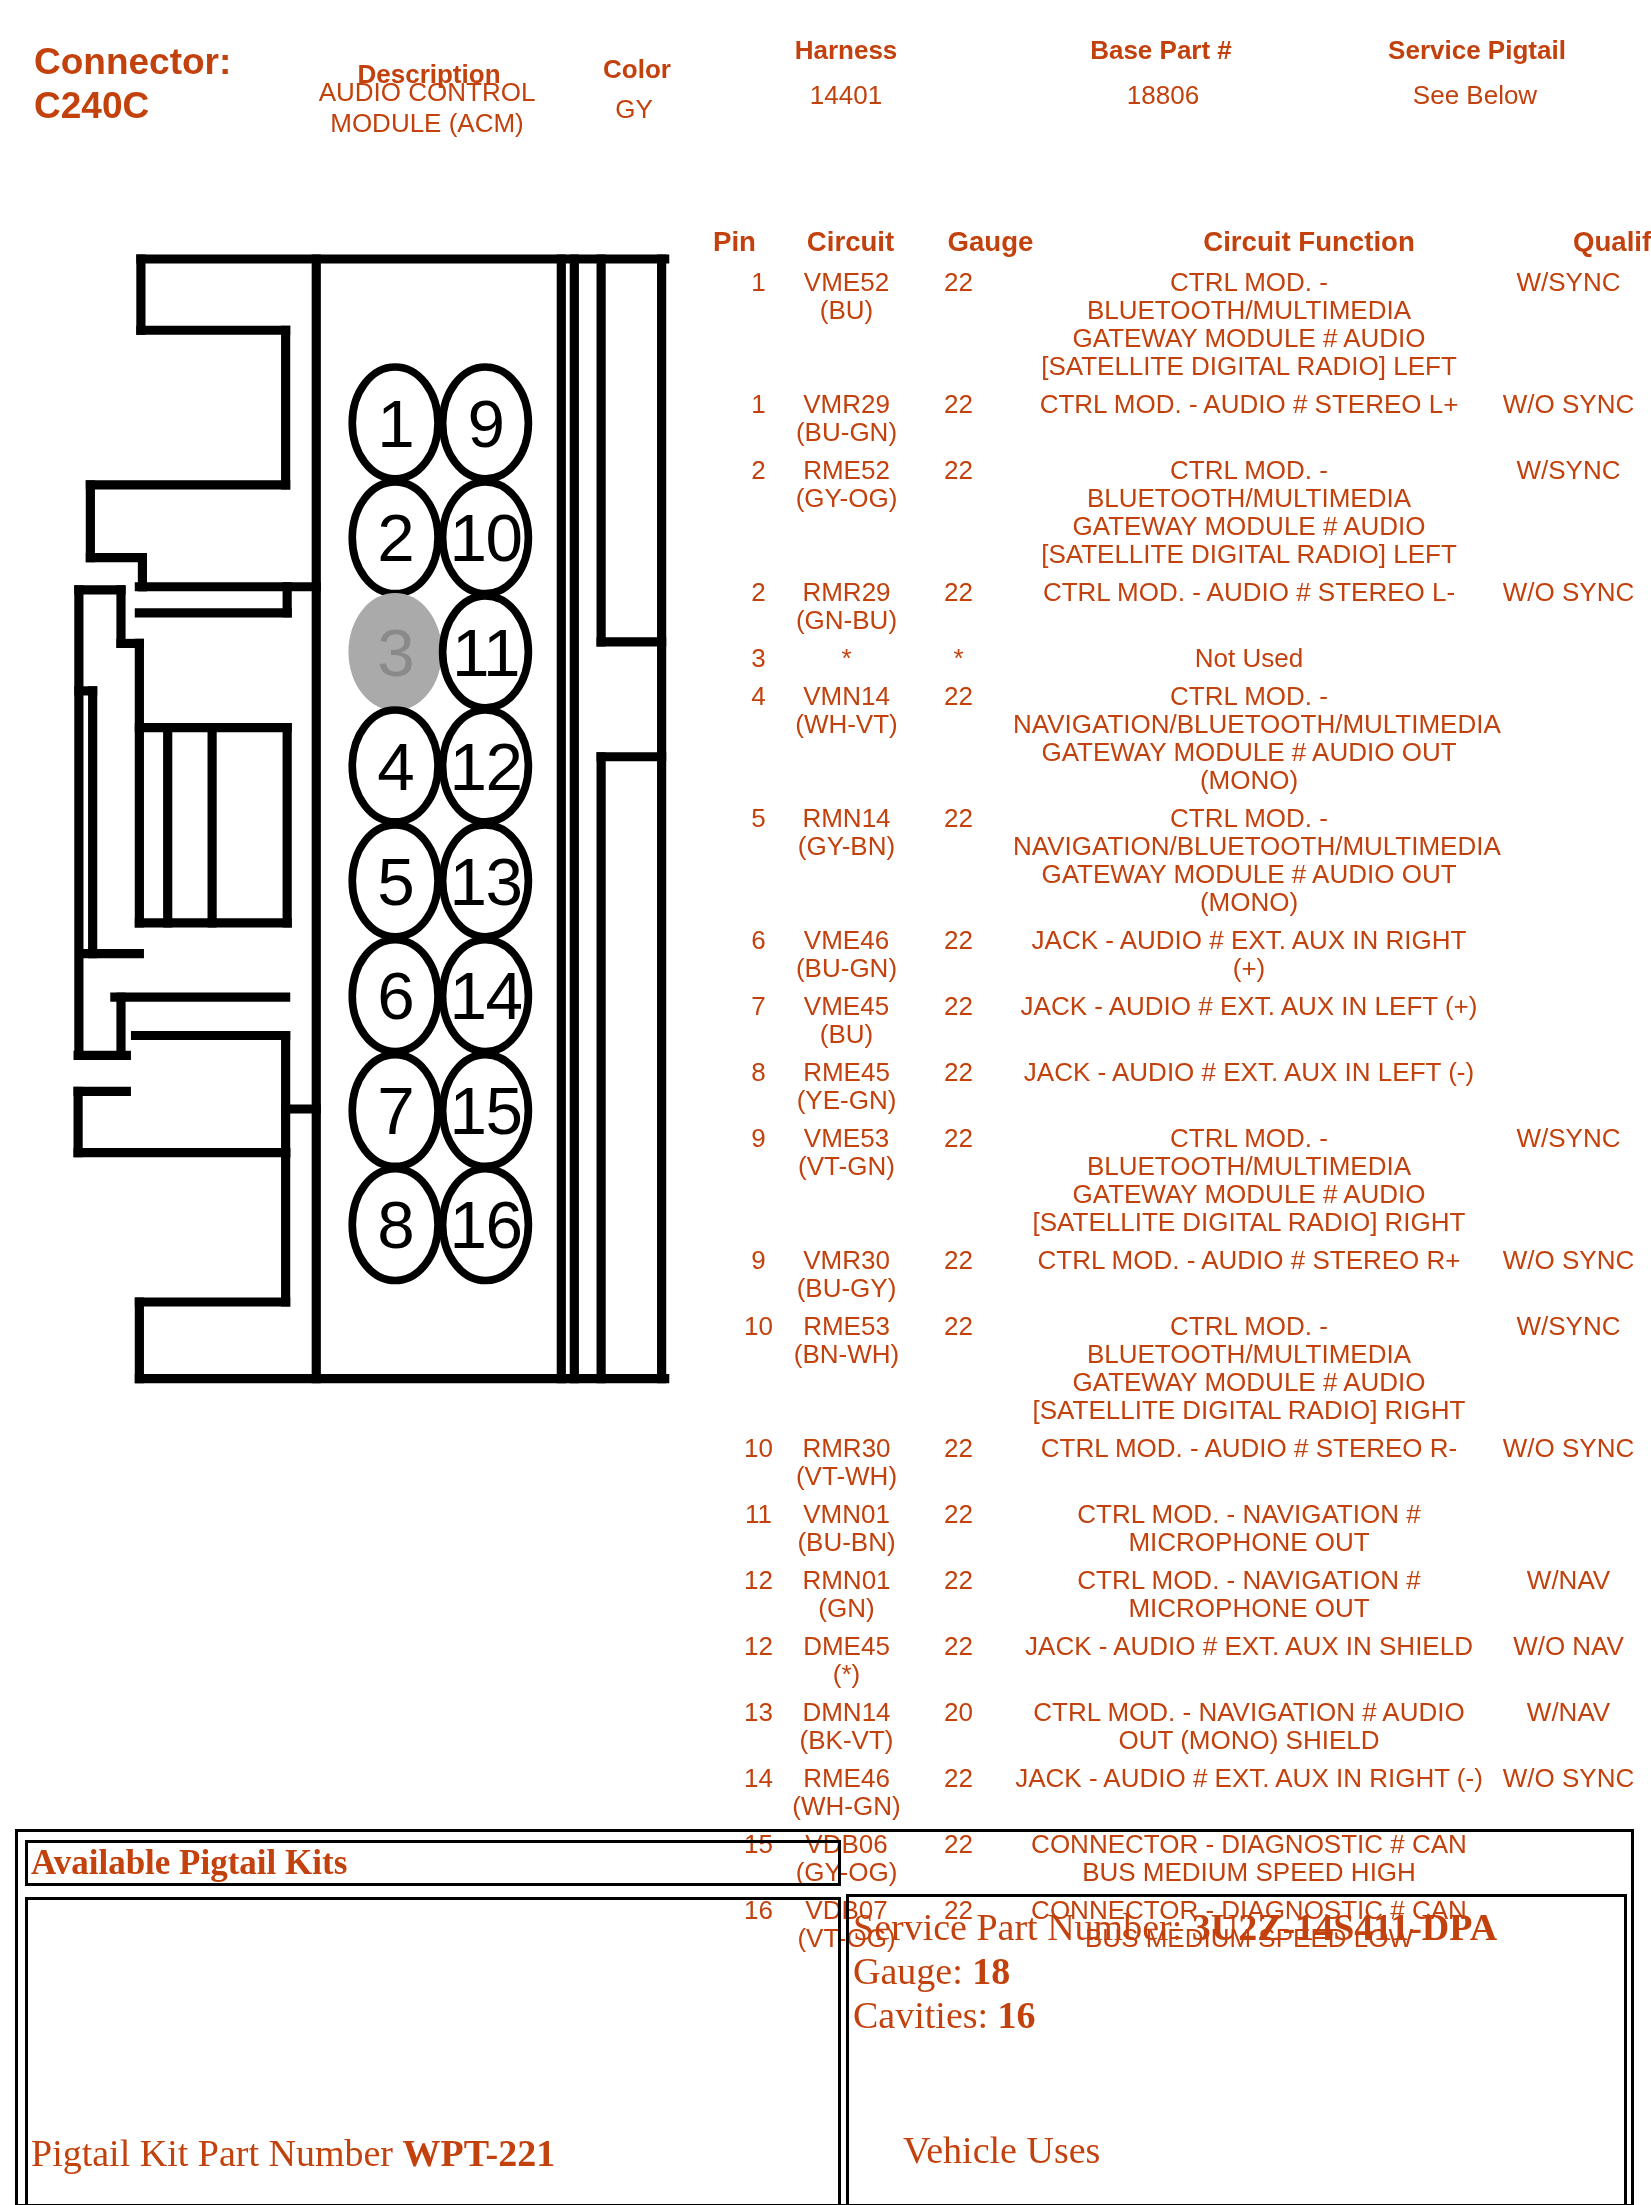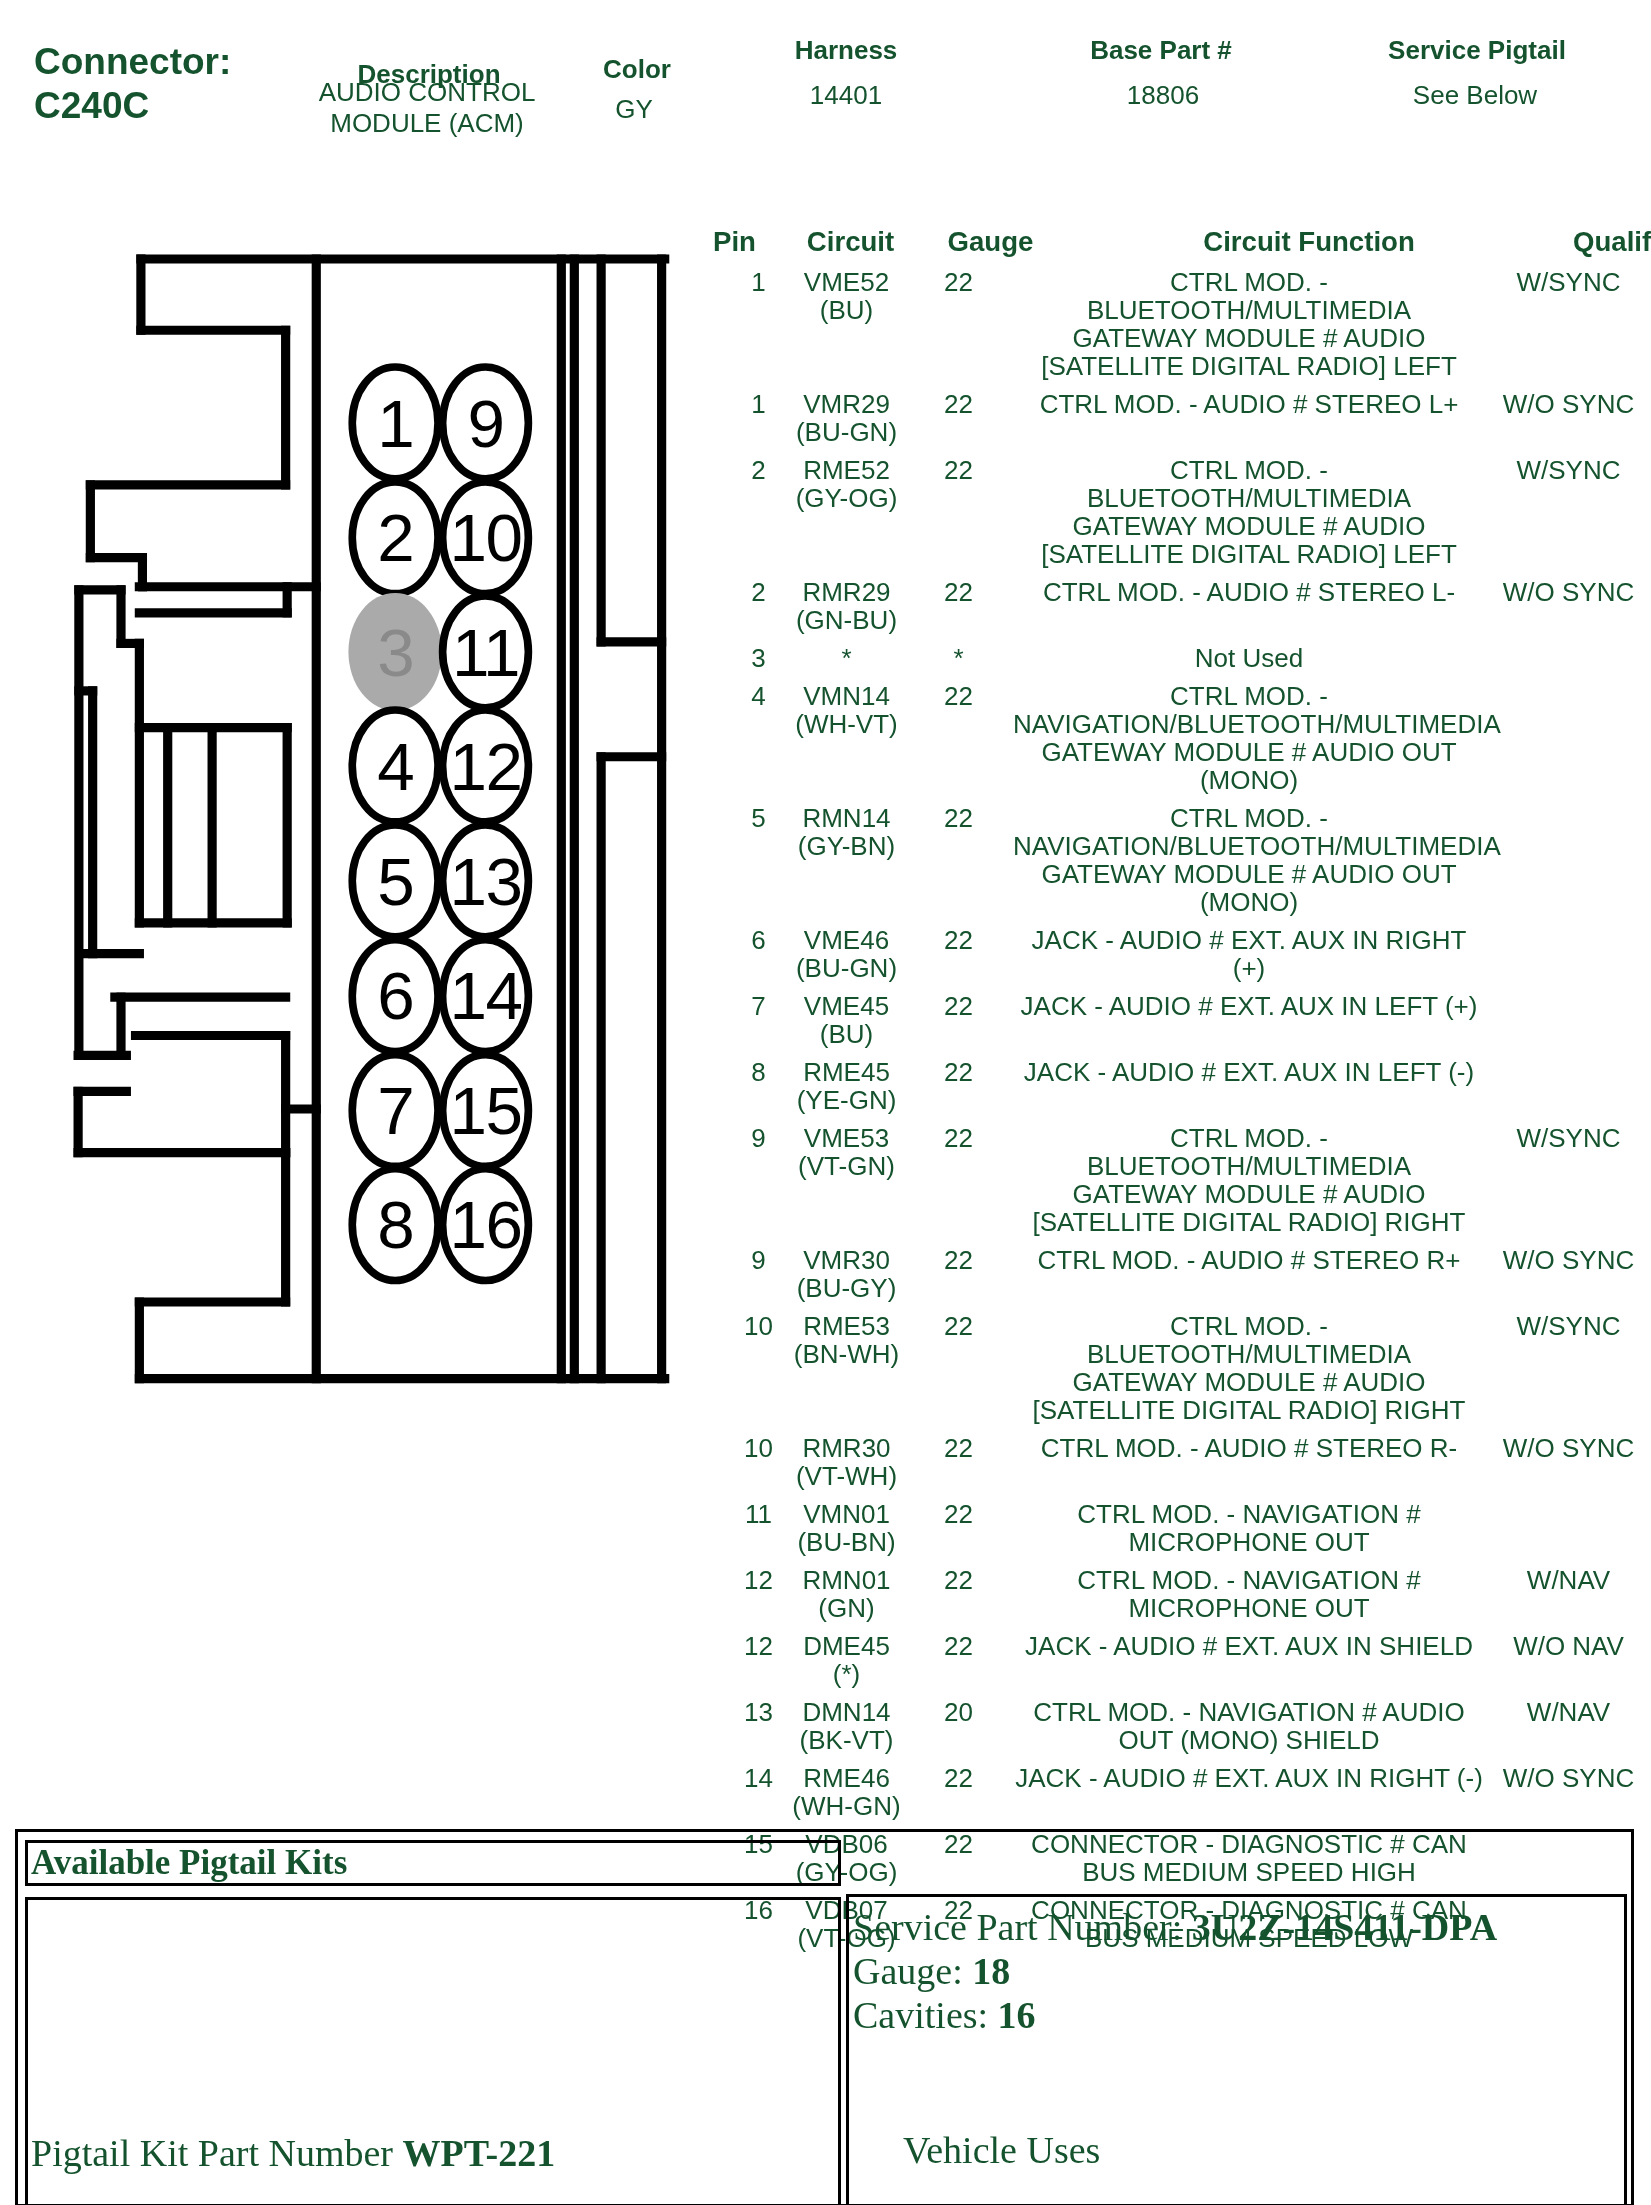--- a/index.html
+++ b/index.html
@@ -1,16 +1,16 @@
 <!DOCTYPE html>
 <html style="font-size:12.3px"><head>
 <meta charset="utf-8">
 <style>
   html,body{margin:0;padding:0;background:#fff;}
-  #page{position:relative;width:1651px;height:2205px;background:#fff;color:#14532d;overflow:hidden;}
+  #page{position:relative;width:1651px;height:2205px;background:#fff;color:#c2410c;overflow:hidden;}
   .abs{position:absolute;}
   .ctr{transform:translateX(-50%);text-align:center;}
   
   .conn-title{font:bold 37px/44px "Liberation Sans",sans-serif;white-space:pre-line;}
   .fld-label{font:bold 26px/29px "Liberation Sans",sans-serif;white-space:nowrap;}
   .fld-value{font:26px/31px "Liberation Sans",sans-serif;white-space:pre;text-align:center;}
   
   #tbl-head,.prow{display:grid;grid-template-columns:61px 115px 109px 472px 167px;align-items:start;}
   #tbl-head{position:absolute;left:704px;top:226px;width:924px;font:bold 27.6px/31px "Liberation Sans",sans-serif;gap:28px;}
   #tbl-head .c{text-align:center;} #tbl-head .l{text-align:left;}

